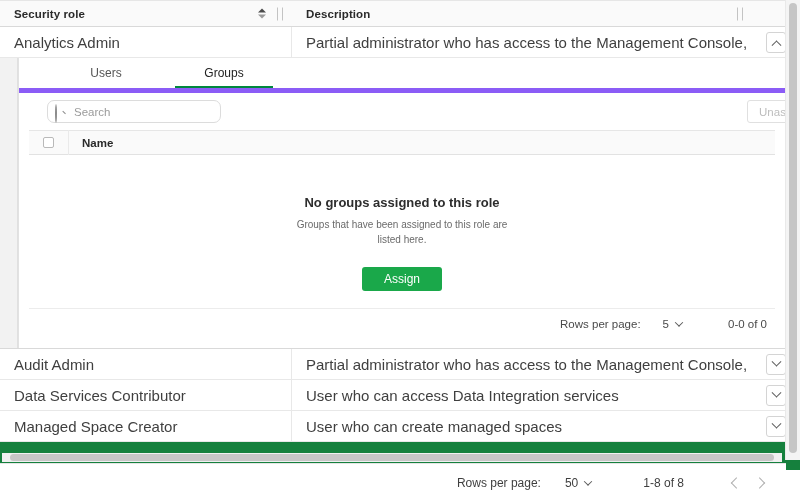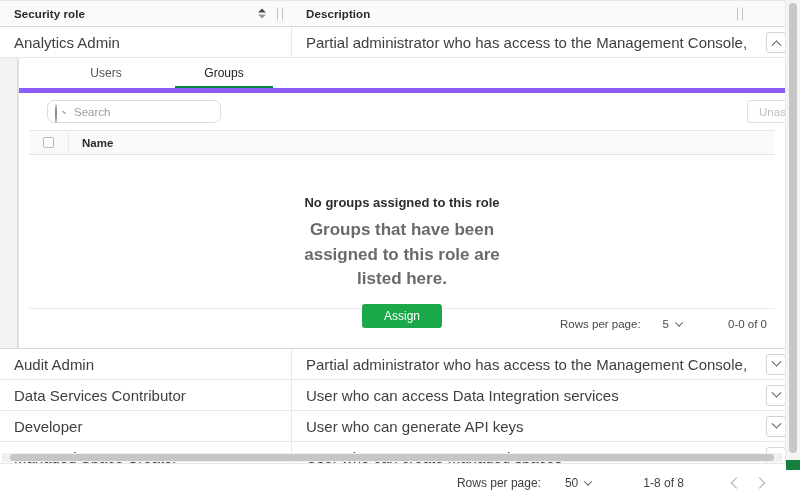--- a/index.html
+++ b/index.html
@@ -104,21 +104,21 @@
   }
   .ck-cell { width:40px; display:flex; align-items:center; justify-content:center; border-right:1px solid #eaeaea; height:25px; }
   .ckbox { width:11px; height:11px; border:1px solid #b9b9b9; border-radius:2px; background:#fff; cursor:pointer; }
   .inner-th { font-size:11.5px; font-weight:bold; color:#2a2a2a; padding-left:13px; }
 
   .empty {
     background:#fff; padding:40px 0 0; text-align:center; height:153px;
     margin:0 10px;
   }
   .empty-title { font-size:13px; font-weight:bold; color:#2d2d2d; margin-bottom:8px; }
-  .empty-sub { font-size:17px; color:#6a6a6a; line-height:1.45; width:220px; margin:0 auto 12px;font-weight:bold; }
+  .empty-sub { font-size:10px; color:#6a6a6a; line-height:1.45; width:220px; margin:0 auto 20px; }
   .assign-btn {
     display:inline-flex; align-items:center; justify-content:center;
     height:24px; padding:0 22px; background:#1aa84a; color:#fff;
     font-size:12px; font-weight:normal; border:none; border-radius:3px; cursor:pointer;
     font-family:"Liberation Sans", sans-serif;
   }
 
   .inner-pager {
     display:flex; align-items:center; justify-content:flex-end;
     height:30px; background:#fff; font-size:11.5px; color:#4a4a4a;
@@ -241,29 +241,20 @@
       <div class="cell desc">Partial administrator who has access to the Management Console, but only to events</div>
       <div class="cell act">
         <div class="chev-btn">
           <span class="chev down"></span>
         </div>
       </div>
     </div>
     <div class="row">
       <div class="cell role">Data Services Contributor</div>
       <div class="cell desc">User who can access Data Integration services</div>
-      <div class="cell act">
-        <div class="chev-btn">
-          <span class="chev down"></span>
-        </div>
-      </div>
-    </div>
-    <div class="row">
-      <div class="cell role">Developer</div>
-      <div class="cell desc">User who can generate API keys</div>
       <div class="cell act">
         <div class="chev-btn">
           <span class="chev down"></span>
         </div>
       </div>
     </div>
     <div class="row">
       <div class="cell role">Managed Space Creator</div>
       <div class="cell desc">User who can create managed spaces</div>
       <div class="cell act">

